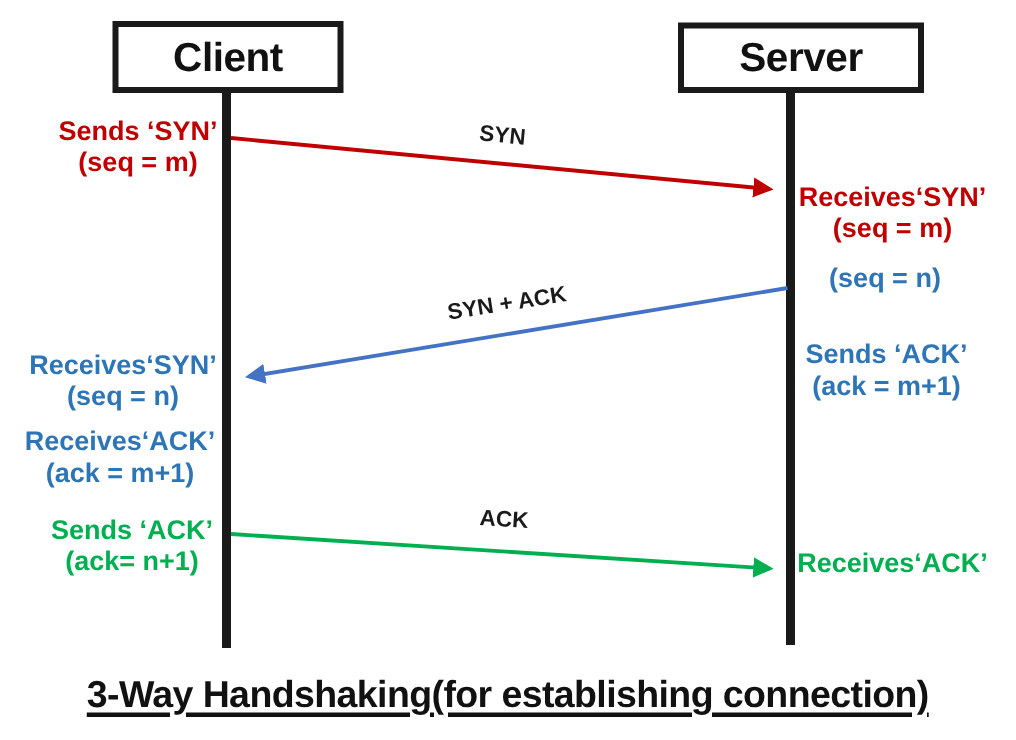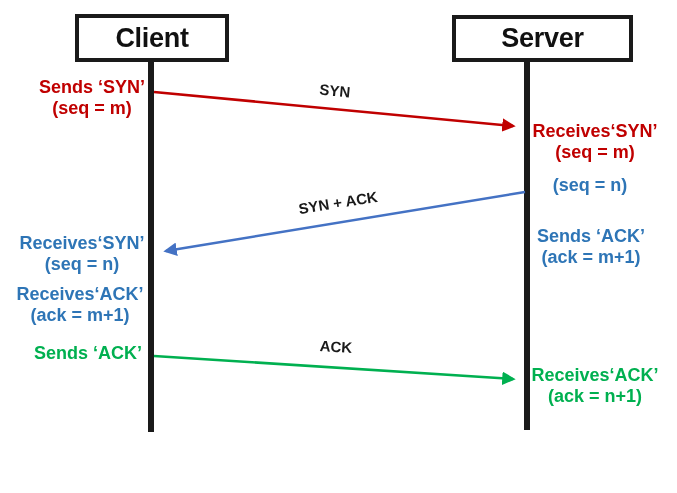--- a/index.html
+++ b/index.html
@@ -20,21 +20,21 @@
     background: #ffffff;
     display: flex;
     align-items: center;
     justify-content: center;
     font-weight: bold;
     font-size: 27px;
     color: #111111;
     letter-spacing: -0.3px;
   }
   .client-box { left: 75px; top: 14px; width: 154px; height: 48px; }
-  .server-box { left: 452px; top: 15px; width: 181px; height: 47px; }
+  .server-box { left: 452px; top: 15px; width: 164px; height: 47px; }
 
   .note {
     position: absolute;
     width: 140px;
     font-weight: bold;
     font-size: 18px;
     line-height: 21px;
     text-align: center;
     white-space: nowrap;
   }
@@ -146,21 +146,24 @@
     <span>(seq = n)</span>
   </div>
 
   <div class="note blue n-client-receives-ack">
     <span>Receives‘ACK’</span>
     <span>(ack = m+1)</span>
   </div>
 
   <div class="note green n-client-sends-ack">
     <span>Sends ‘ACK’</span>
+    <span>(ack= n+1)</span>
   </div>
 
   <div class="note green n-server-receives-ack">
     <span>Receives‘ACK’</span>
-    <span>(ack = n+1)</span>
   </div>
 
+  <div class="title-wrap">
+    <span class="title-text">3-Way Handshaking(for establishing connection)</span>
+  </div>
 
 </div>
 
 </body></html>

